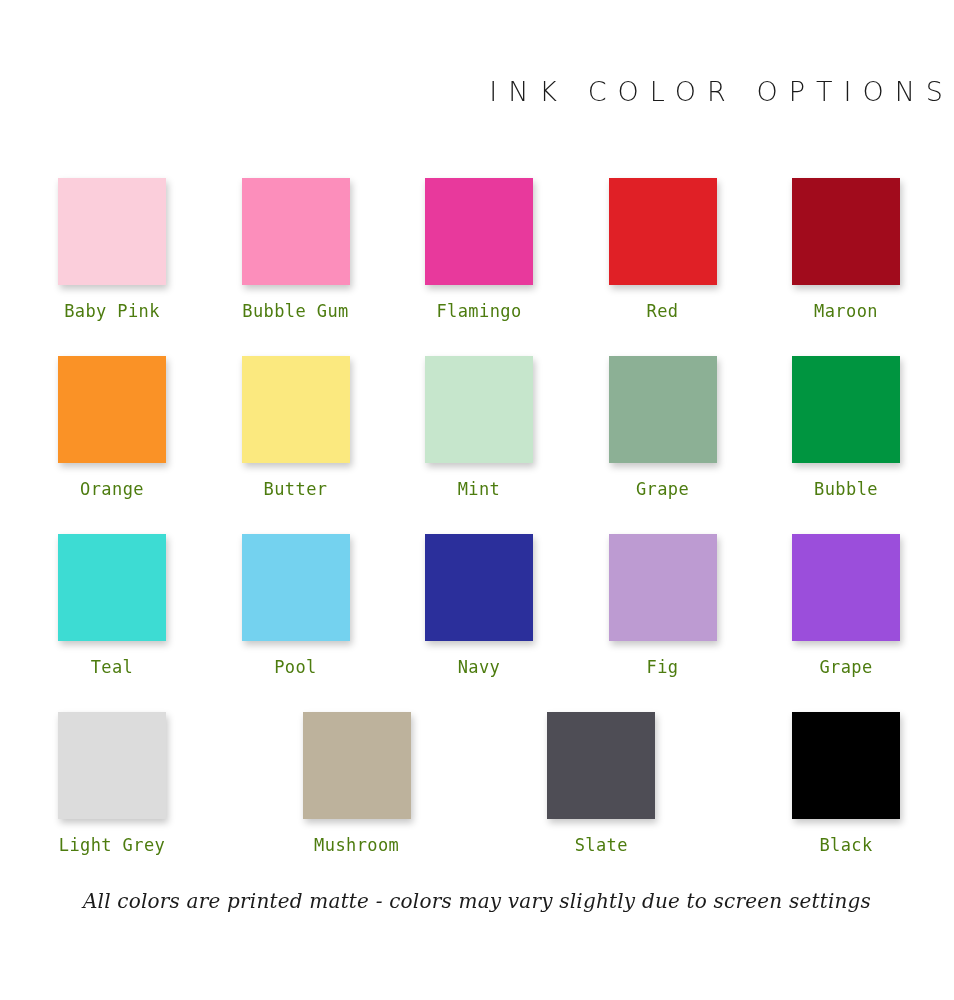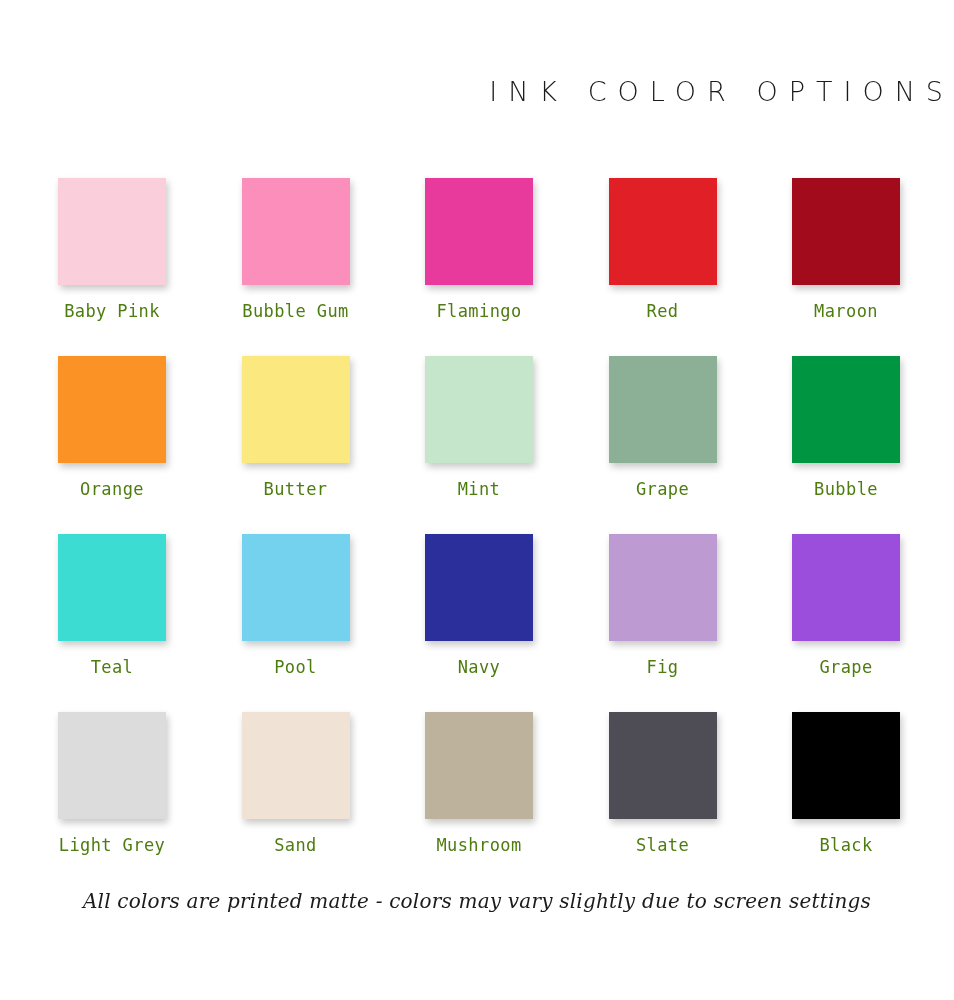--- a/index.html
+++ b/index.html
@@ -172,24 +172,20 @@
         <div class="swatch-label">Grape</div>
       </div>
     </div>
 
     <div class="row">
       <div class="cell">
         <div class="swatch" style="background-color: rgb(220, 220, 220);"></div>
         <div class="swatch-label">Light Grey</div>
       </div>
       <div class="cell">
-        <div class="swatch" style="background-color: rgb(240, 226, 212);"></div>
-        <div class="swatch-label">Sand</div>
-      </div>
-      <div class="cell">
         <div class="swatch" style="background-color: rgb(189, 178, 156);"></div>
         <div class="swatch-label">Mushroom</div>
       </div>
       <div class="cell">
         <div class="swatch" style="background-color: rgb(78, 77, 85);"></div>
         <div class="swatch-label">Slate</div>
       </div>
       <div class="cell">
         <div class="swatch" style="background-color: rgb(0, 0, 0);"></div>
         <div class="swatch-label">Black</div>

